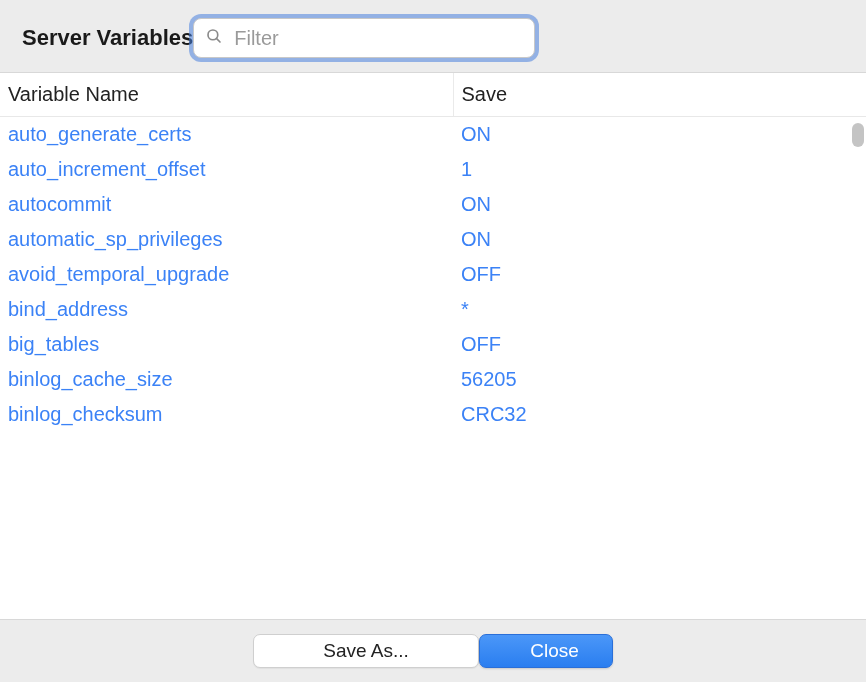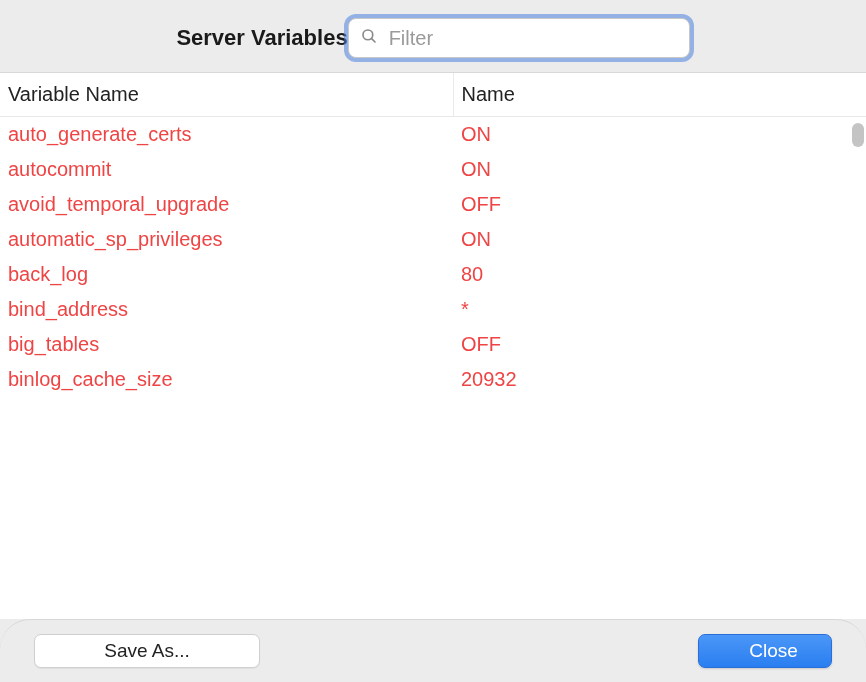--- a/index.html
+++ b/index.html
@@ -12,21 +12,21 @@
       background: #ececec;
       width: 866px;
       height: 682px;
       overflow: hidden;
       display: flex;
       flex-direction: column;
     }
     .header {
       display: flex;
       align-items: center;
-      justify-content: center;
+      justify-content: flex-start;
       padding: 18px 22px 14px 22px;
       background: #ececec;
     }
     .header-title {
       font-size: 22px;
       font-weight: 700;
       color: #1a1a1a;
     }
     .filter-wrap {
       position: relative;
@@ -84,43 +84,42 @@
       border-right: none;
     }
     .col-name {
       width: 453px;
     }
     .col-value {
       width: auto;
     }
     tbody td {
       font-size: 20px;
-      color: #ef4444;
+      color: #3b82f6;
       padding: 6px 8px 6px 8px;
       white-space: nowrap;
       overflow: hidden;
       text-overflow: ellipsis;
     }
     .scroll-track {
       position: absolute;
       right: 2px;
       top: 50px;
       width: 12px;
       height: 24px;
       background: #c4c4c4;
       border-radius: 6px;
     }
     .footer {
       display: flex;
       align-items: center;
-      justify-content: space-between;
+      justify-content: center;
       padding: 14px 34px;
       background: #ececec;
       border-top: 1px solid #d8d8d8;
-      border-radius: 30px;
     }
     .btn {
       font-size: 19px;
       border-radius: 7px;
       padding: 5px 22px;
       cursor: pointer;
       font-family: inherit;
     }
     .btn-secondary {
       background: #ffffff;
@@ -157,55 +156,59 @@
 
 <div class="table-container">
   <table>
     <colgroup>
       <col class="col-name">
       <col class="col-value">
     </colgroup>
     <thead>
       <tr>
         <th>Variable Name</th>
-        <th>Name</th>
+        <th>Save</th>
       </tr>
     </thead>
     <tbody id="rows-body">
     <tr>
           <td>auto_generate_certs</td>
           <td>ON</td>
         </tr>
         <tr>
+          <td>auto_increment_offset</td>
+          <td>1</td>
+        </tr>
+        <tr>
           <td>autocommit</td>
           <td>ON</td>
         </tr>
         <tr>
+          <td>automatic_sp_privileges</td>
+          <td>ON</td>
+        </tr>
+        <tr>
           <td>avoid_temporal_upgrade</td>
           <td>OFF</td>
         </tr>
         <tr>
-          <td>automatic_sp_privileges</td>
-          <td>ON</td>
-        </tr>
-        <tr>
-          <td>back_log</td>
-          <td>80</td>
-        </tr>
-        <tr>
           <td>bind_address</td>
           <td>*</td>
         </tr>
         <tr>
           <td>big_tables</td>
           <td>OFF</td>
         </tr>
         <tr>
           <td>binlog_cache_size</td>
-          <td>20932</td>
+          <td>56205</td>
+        </tr>
+        <tr>
+          <td>binlog_checksum</td>
+          <td>CRC32</td>
         </tr>
       </tbody>
   </table>
   <div class="scroll-track"></div>
 </div>
 
 <div class="footer">
   <button class="btn btn-secondary">Save As...</button>
   <button class="btn btn-primary">Close</button>
 </div>

